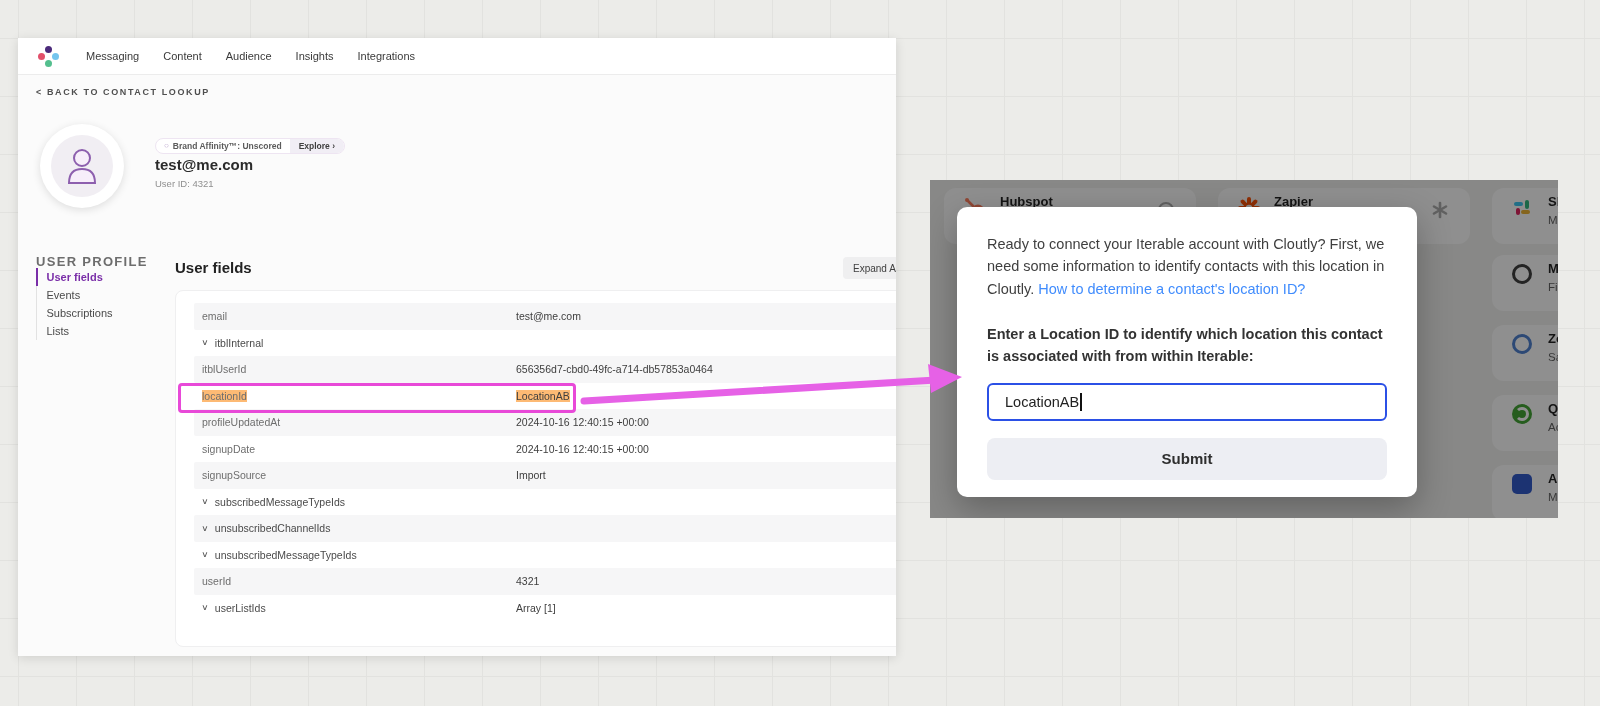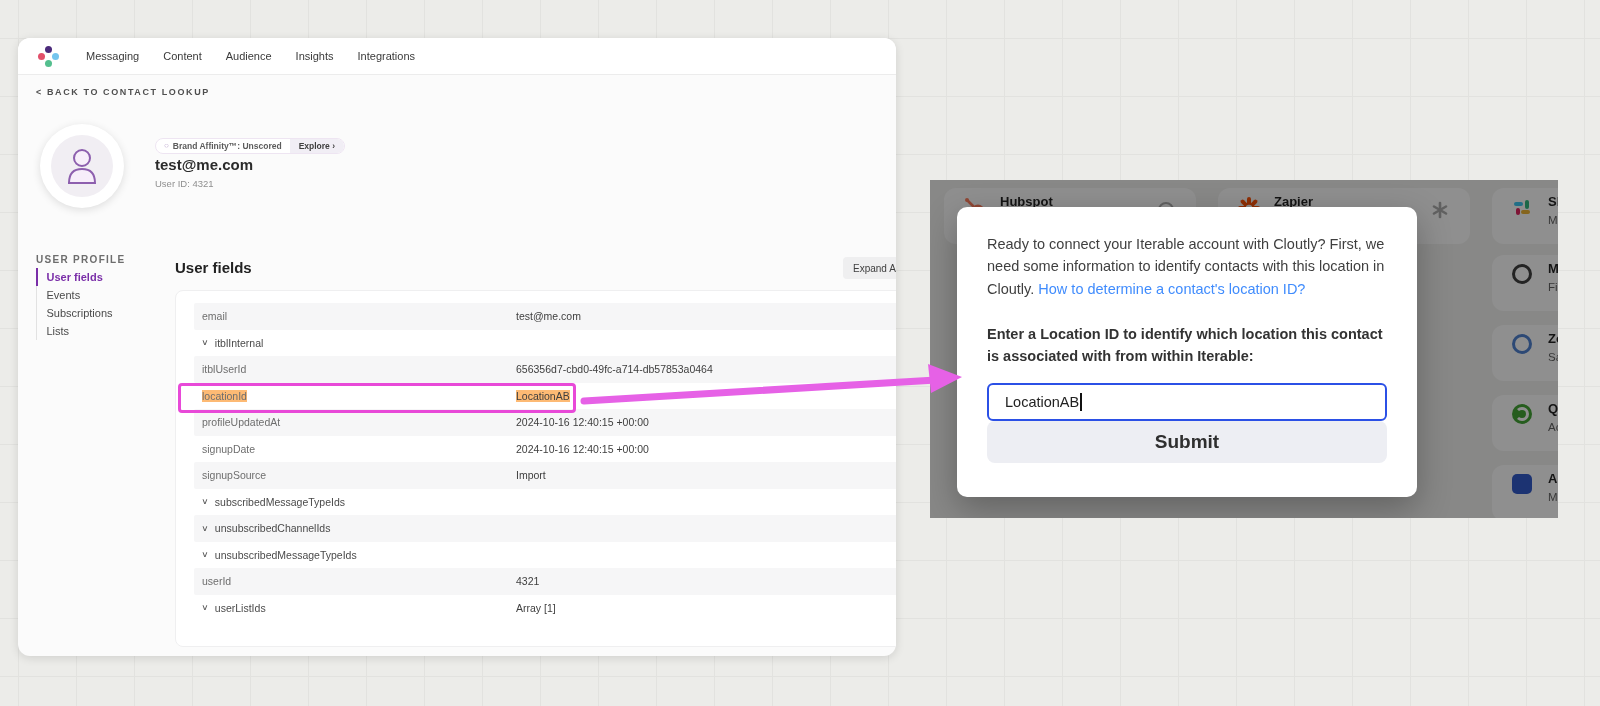--- a/index.html
+++ b/index.html
@@ -9,21 +9,21 @@
     position:relative;
     background-color:#ecece9;
     background-image:
       linear-gradient(#e2e2df 1px, transparent 1px),
       linear-gradient(90deg,#e2e2df 1px, transparent 1px);
     background-size:58px 58px;
     background-position:18px 38px;
   }
   
   .app-card{position:absolute;left:18px;top:38px;width:878px;height:618px;background:#fbfbfb;
-    border-radius:12px;box-shadow:0 2px 10px rgba(0,0,0,.12);overflow:hidden;z-index:1;}
+    border-radius:0;box-shadow:0 2px 10px rgba(0,0,0,.12);overflow:hidden;z-index:1;}
   .nav{position:absolute;left:0;top:0;width:100%;height:37px;background:#fff;border-bottom:1px solid #ececec;
     display:flex;align-items:center;padding-left:20px;gap:24px;}
   .logo{position:relative;width:20px;height:20px;margin-right:4px;}
   .logo i{position:absolute;width:7px;height:7px;border-radius:50%;}
   .logo .d1{left:7px;top:0;background:#4b2a7b;}
   .logo .d2{left:0;top:7px;background:#e2506b;}
   .logo .d3{left:14px;top:7px;background:#74c5ee;}
   .logo .d4{left:7px;top:14px;background:#54bf8e;}
   .nav-item{font-size:11px;color:#3a3a3a;font-weight:500;cursor:pointer;}
   .back-link{position:absolute;left:18px;top:49px;font-size:9px;letter-spacing:1.6px;color:#4f4f4f;font-weight:600;cursor:pointer;text-align:center;}
@@ -31,21 +31,21 @@
     box-shadow:0 2px 8px rgba(0,0,0,.12);display:flex;align-items:center;justify-content:center;}
   .avatar-inner{width:62px;height:62px;border-radius:50%;background:#f1eef3;display:flex;align-items:center;justify-content:center;}
   .badge-row{position:absolute;left:137px;top:100px;display:flex;align-items:center;height:16px;
     border:1px solid #eee5f2;border-radius:9px;background:#fff;overflow:hidden;}
   .badge-main{display:flex;align-items:center;gap:4px;font-size:8.5px;color:#5c5c5c;font-weight:600;padding:0 8px;}
   .badge-circle{font-size:8px;color:#b9a3cc;line-height:1;}
   .badge-explore{font-size:8.5px;font-weight:700;color:#3f3f3f;background:#f1eef5;height:100%;
     display:flex;align-items:center;padding:0 9px;cursor:pointer;}
   .profile-email{position:absolute;left:137px;top:118px;font-size:15px;font-weight:700;color:#2b2b2b;}
   .profile-uid{position:absolute;left:137px;top:140px;font-size:9.5px;color:#8f8f8f;}
-  .sb-title{position:absolute;left:18px;top:216px;font-size:10px;letter-spacing:1.3px;color:#6d6d6d;font-weight:700;}
+  .sb-title{position:absolute;left:18px;top:216px;font-size:13px;letter-spacing:1.3px;color:#6d6d6d;font-weight:700;}
   .sb-list{position:absolute;left:18px;top:230px;border-left:1px solid #e2e2e2;}
   .sb-item{font-size:11px;color:#4a4a4a;padding:3px 0 3px 9px;cursor:pointer;border-left:2px solid transparent;margin-left:-1.5px;}
   .sb-item.active{color:#7a2ea8;font-weight:700;border-left-color:#7a2ea8;}
   .main-title{position:absolute;left:157px;top:221px;font-size:15px;font-weight:700;color:#222;}
   .expand-btn{position:absolute;left:825px;top:219px;width:80px;height:22px;background:#efeff0;border-radius:4px;
     font-size:10px;color:#3f3f3f;display:flex;align-items:center;padding-left:10px;cursor:pointer;}
   .fields-table{position:absolute;left:157px;top:252px;width:760px;height:357px;background:#fff;
     border:1px solid #efeff0;border-radius:8px;padding:12px 18px;}
   .frow{height:26.5px;display:flex;align-items:center;padding:0 8px;font-size:10.5px;border-radius:2px;position:relative;}
   .frow.odd{background:#f6f6f7;}
@@ -69,22 +69,22 @@
   .ic-bluesq{width:20px;height:20px;border-radius:5px;background:#2b55c9;}
   .dark-overlay{position:absolute;left:0;top:0;right:0;bottom:0;background:rgba(10,10,10,.46);}
   .modal{position:absolute;left:27px;top:27px;width:460px;height:290px;background:#fff;border-radius:10px;
     box-shadow:0 12px 34px rgba(0,0,0,.28);padding:26px 30px;}
   .modal-p1{font-size:14.5px;line-height:1.55;color:#3f3f3f;font-weight:500;}
   .modal-link{color:#408cfd;cursor:pointer;}
   .modal-p2{margin-top:24px;font-size:14.5px;line-height:1.5;color:#333;font-weight:700;}
   .loc-input{margin-top:15px;height:38px;border:2px solid #2b50e6;border-radius:6px;display:flex;align-items:center;
     padding-left:16px;font-size:14.5px;color:#222;cursor:text;background:#fff;}
   .caret-bar{display:inline-block;width:1.5px;height:18px;background:#111;margin-left:1px;}
-  .submit-btn{height:42px;background:#edeef3;border-radius:8px;display:flex;align-items:center;
-    justify-content:center;font-size:19px;font-weight:600;color:#2f2f2f;cursor:pointer;}
+  .submit-btn{margin-top:17px;height:42px;background:#edeef3;border-radius:8px;display:flex;align-items:center;
+    justify-content:center;font-size:15px;font-weight:600;color:#2f2f2f;cursor:pointer;}
   
   .arrow-svg{position:absolute;left:570px;top:360px;z-index:10;}
 </style>
 </head>
 <body>
 
 <div class="app-card">
   <div class="nav">
     <span class="logo">
         <i class="d1"></i>

